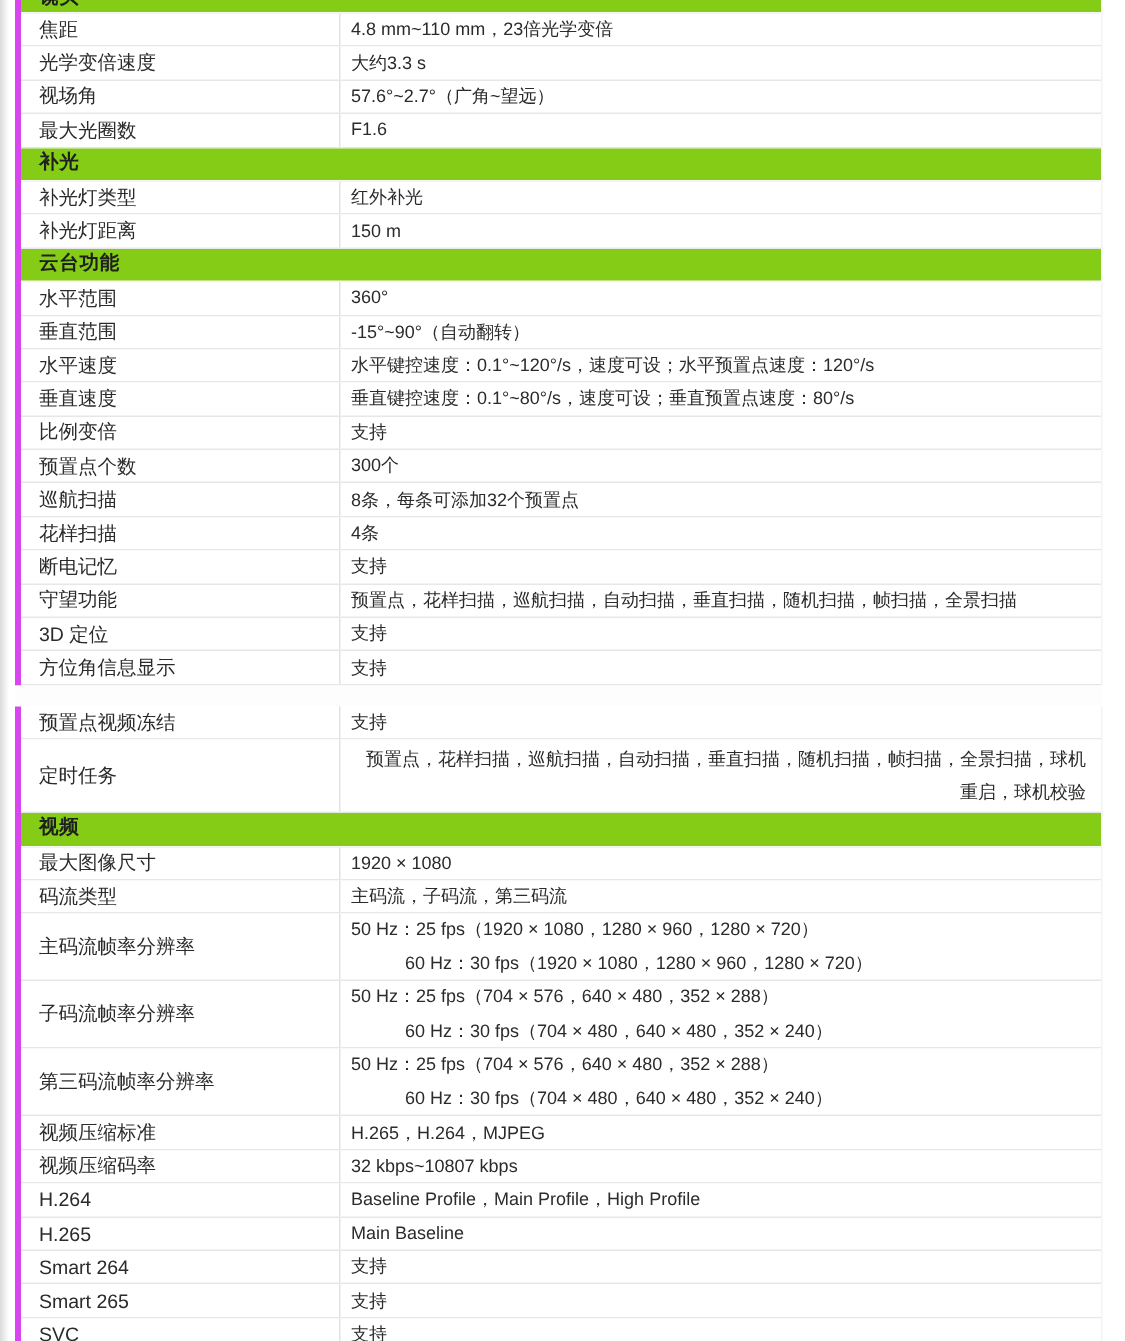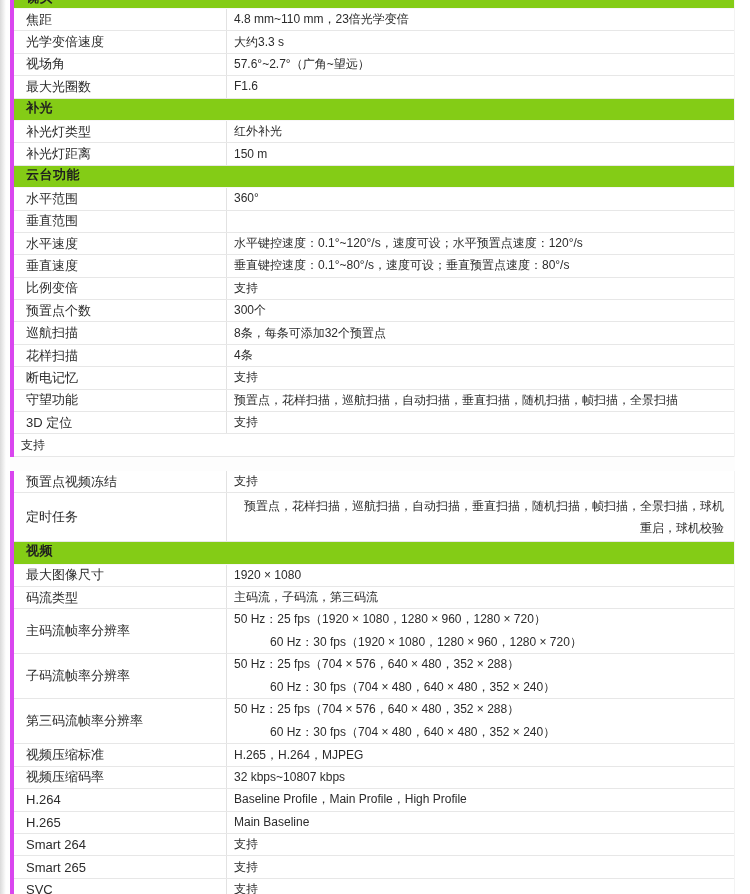--- a/index.html
+++ b/index.html
@@ -165,20 +165,23 @@
           <div class="sec-header-text">云台功能</div>
         </div>
         <div class="row">
           <div class="cell-label">水平范围</div>
           <div class="cell-value">
             <div class="line">360°</div>
           </div>
         </div>
         <div class="row">
           <div class="cell-label">垂直范围</div>
+          <div class="cell-value">
+            <div class="line">-15°~90°（自动翻转）</div>
+          </div>
         </div>
         <div class="row">
           <div class="cell-label">水平速度</div>
           <div class="cell-value">
             <div class="line">水平键控速度：0.1°~120°/s，速度可设；水平预置点速度：120°/s</div>
           </div>
         </div>
         <div class="row">
           <div class="cell-label">垂直速度</div>
           <div class="cell-value">
@@ -221,20 +224,21 @@
             <div class="line">预置点，花样扫描，巡航扫描，自动扫描，垂直扫描，随机扫描，帧扫描，全景扫描</div>
           </div>
         </div>
         <div class="row">
           <div class="cell-label">3D 定位</div>
           <div class="cell-value">
             <div class="line">支持</div>
           </div>
         </div>
         <div class="row">
+          <div class="cell-label">方位角信息显示</div>
           <div class="cell-value">
             <div class="line">支持</div>
           </div>
         </div>
       </div>
       <div class="tables-gap"></div>
       <div class="spec-table">
         <div class="row">
           <div class="cell-label">预置点视频冻结</div>
           <div class="cell-value">

